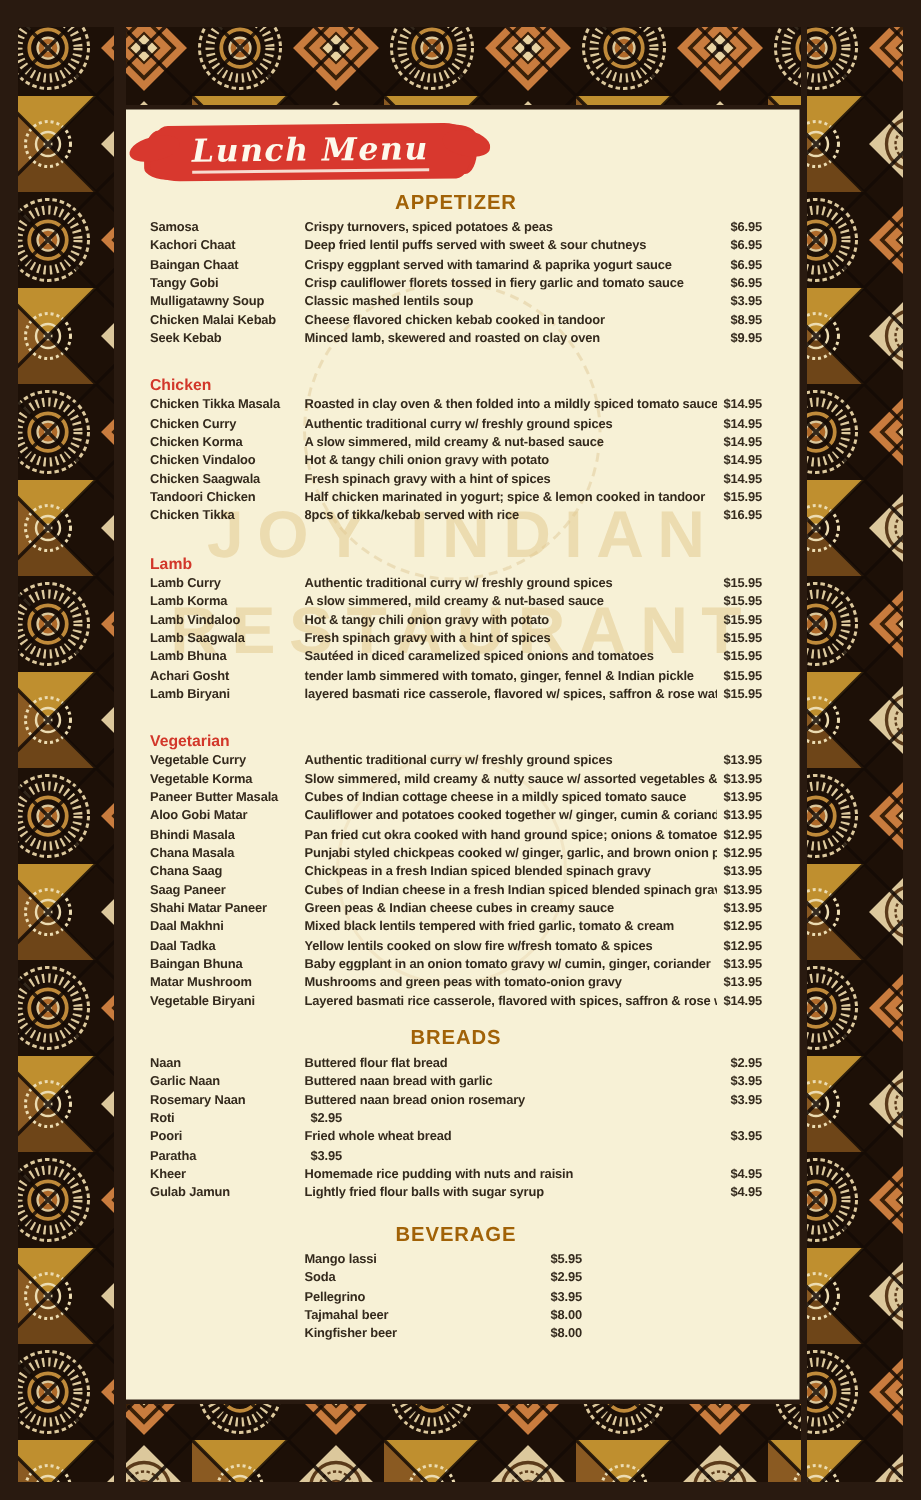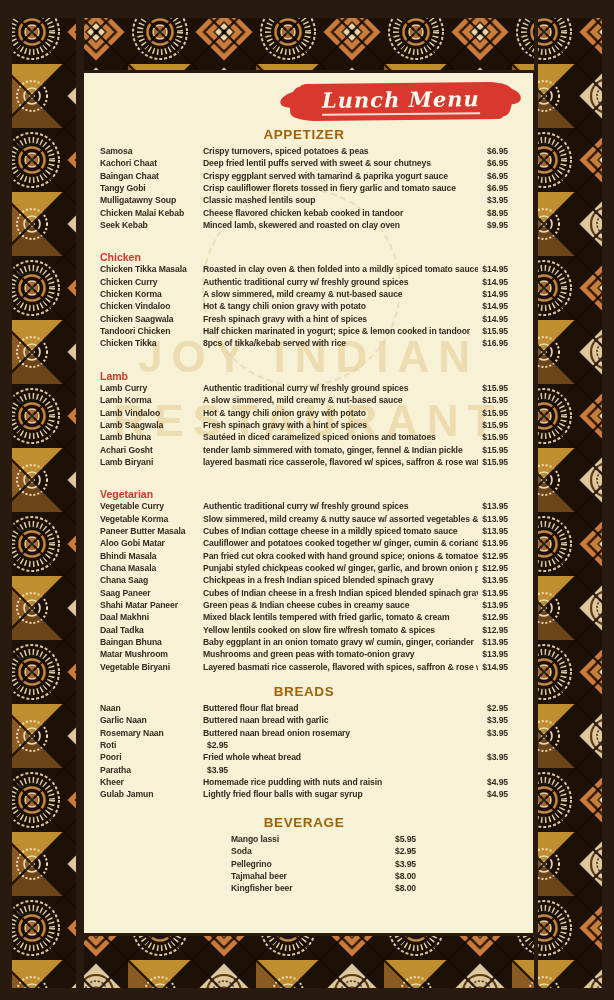--- a/index.html
+++ b/index.html
@@ -30,21 +30,21 @@
     color:#e3c族;
   }
   .watermark, .wm-line{color:#e4cb92;}
   .watermark{opacity:.55;}
   .wm-line{line-height:64px;white-space:nowrap;}
   .wm-circle{position:absolute;border:2px dashed rgba(197,152,74,.22);border-radius:50%;pointer-events:none;z-index:0;}
   .wm-c1{left:118px;top:115px;width:195px;height:195px;}
   .wm-c2{left:140px;top:430px;width:150px;height:150px;border-style:solid;border-color:rgba(197,152,74,.12);}
 
   
-  .title-wrap{position:relative;text-align:right;margin:4px 0 7px;z-index:1;}
+  .title-wrap{position:relative;text-align:left;margin:4px 0 7px;z-index:1;}
   .brush{
     display:inline-block;position:relative;background:#d8382e;
     padding:4px 28px 8px;
     border-radius:12px 18px 10px 20px / 20px 10px 18px 10px;
     transform:rotate(-.6deg);
     box-shadow:-6px 1px 0 -2px #d8382e, 6px -1px 0 -2px #d8382e;
   }
   .brush::before{
     content:"";position:absolute;left:-14px;top:7px;width:34px;height:16px;
     background:#d8382e;border-radius:60% 40% 55% 45%;transform:rotate(-9deg);
@@ -83,21 +83,21 @@
     letter-spacing:-.1px;white-space:nowrap;
   }
   .c-name{flex:0 0 103px;}
   .c-desc{flex:1 1 auto;min-width:0;overflow:hidden;}
   .c-price{flex:0 0 auto;margin-left:4px;text-align:right;}
 
   .bev-row{
     display:flex;align-items:baseline;height:12.4px;padding-left:103px;
     font-size:8.6px;font-weight:bold;color:#342a1d;letter-spacing:-.1px;white-space:nowrap;
   }
-  .bev-name{flex:0 0 164px;margin-left:28px;}
+  .bev-name{flex:0 0 164px;}
   .bev-price{flex:0 0 auto;}
 </style>
 </head>
 <body>
 
 <svg class="frame-svg" width="614" height="1000" viewBox="0 0 614 1000" xmlns="http://www.w3.org/2000/svg">
   <defs>
     <pattern id="tiles" width="128" height="128" patternUnits="userSpaceOnUse">
       <rect width="128" height="128" fill="#1d1007"></rect>
 

